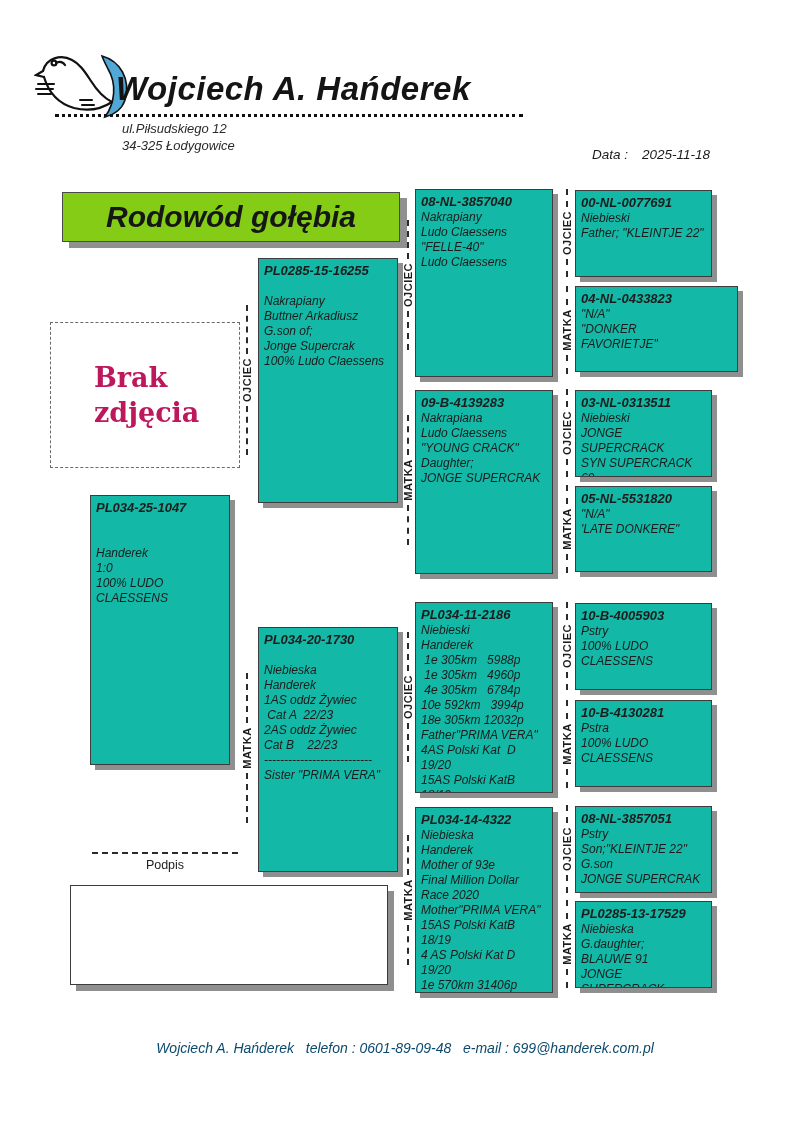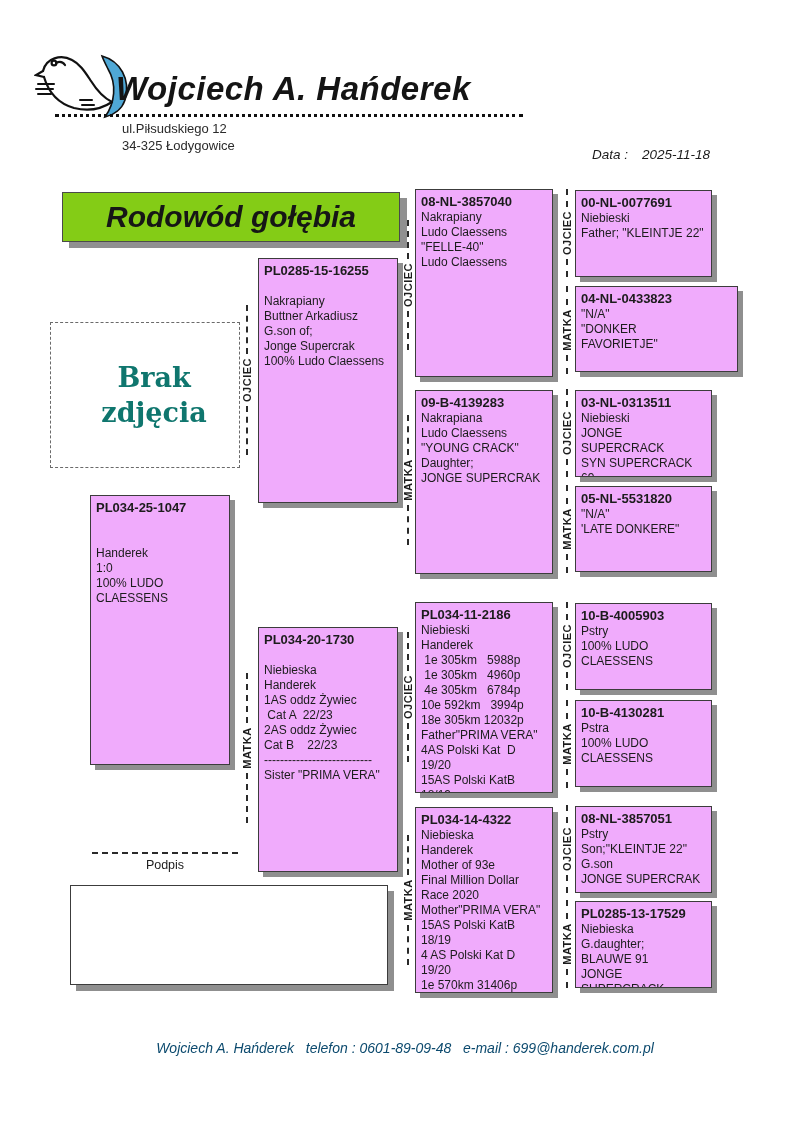--- a/index.html
+++ b/index.html
@@ -10,52 +10,52 @@
   }
   
   #logo { position:absolute; left:34px; top:50px; width:108px; height:72px; }
   .brand-name {
     position:absolute; left:116px; top:70px; width:470px;
     font-size:33px; font-weight:bold; font-style:italic; color:#141414;
     letter-spacing:0.5px; white-space:nowrap;
   }
   .brand-underline { position:absolute; left:55px; top:96px; width:468px; height:18px;
     border-bottom:3px dotted #101010; }
-  .addr { position:absolute; left:122px; font-size:13px; color:#2a2a2a; }
+  .addr { position:absolute; left:122px; font-size:13px; font-style:italic; color:#2a2a2a; }
   .addr1 { top:121px; } .addr2 { top:138px; }
   .date-line { position:absolute; left:592px; top:147px; font-size:13.5px; font-style:italic; white-space:nowrap; }
   .date-line .dl { margin-right:14px; }
   
   .title-box {
     position:absolute; left:62px; top:192px; width:336px; height:48px;
     background:#84cc16; border:1px solid #4a4a4a; box-shadow:7px 6px 0 #909090;
     display:flex; align-items:center; justify-content:center;
     font-size:30px; font-weight:bold; font-style:italic; color:#161616; white-space:nowrap;
   }
   
   .pbox {
-    position:absolute; background:#f0abfc; border:1.4px solid #3c3c3c;
-    box-shadow:5px 5px 0 #8f8f8f; padding:3px 5px; box-sizing:border-box; overflow:hidden;
+    position:absolute; background:#14b8a6; border:1.4px solid #3c3c3c;
+    box-shadow:5px 5px 0 #8f8f8f; padding:3px 5px; box-sizing:border-box; overflow:hidden;font-style:italic;
   }
   .ring { font-weight:bold; font-size:13px; line-height:17px; white-space:nowrap; }
   .blines { font-size:12px; line-height:15px; white-space:pre-wrap; }
   
   .conn { position:absolute; display:flex; align-items:center; gap:4px; height:14px;
     transform:rotate(-90deg); }
   .conn .dash { flex:1; border-top:2px dashed #2a2a2a; height:0; }
   .conn .conn-label { font-size:11px; font-weight:bold; letter-spacing:0.5px; white-space:nowrap; }
   
   .photo-ph {
     position:absolute; left:50px; top:322px; width:190px; height:146px;
     border:1.5px dashed #6a6a6a; display:flex; align-items:center; justify-content:center;
     box-sizing:border-box;
   }
   .photo-ph .ph-text {
-    width:120px; text-align:center; font-family:"DejaVu Serif", serif;
-    font-size:27px; font-weight:bold; color:#0f766e; line-height:1.3;margin-left:18px;
+    width:120px; text-align:left; font-family:"DejaVu Serif", serif;
+    font-size:27px; font-weight:bold; color:#be185d; line-height:1.3;margin-left:18px;
   }
   
   .sig-line { position:absolute; left:92px; top:843px; width:146px; height:9px;
     border-bottom:2px dashed #2a2a2a; }
   .sig-label { position:absolute; left:92px; top:858px; width:146px; text-align:center; font-size:12.5px; }
   .notes-box { position:absolute; left:70px; top:885px; width:318px; height:100px;
     background:#fff; border:1.4px solid #3c3c3c; box-shadow:6px 6px 0 #8f8f8f; box-sizing:border-box; }
   
   .footer { position:absolute; left:0; right:0; top:1040px; text-align:center;
     font-size:14px; font-style:italic; color:#0c4a6e; white-space:pre-wrap; }

